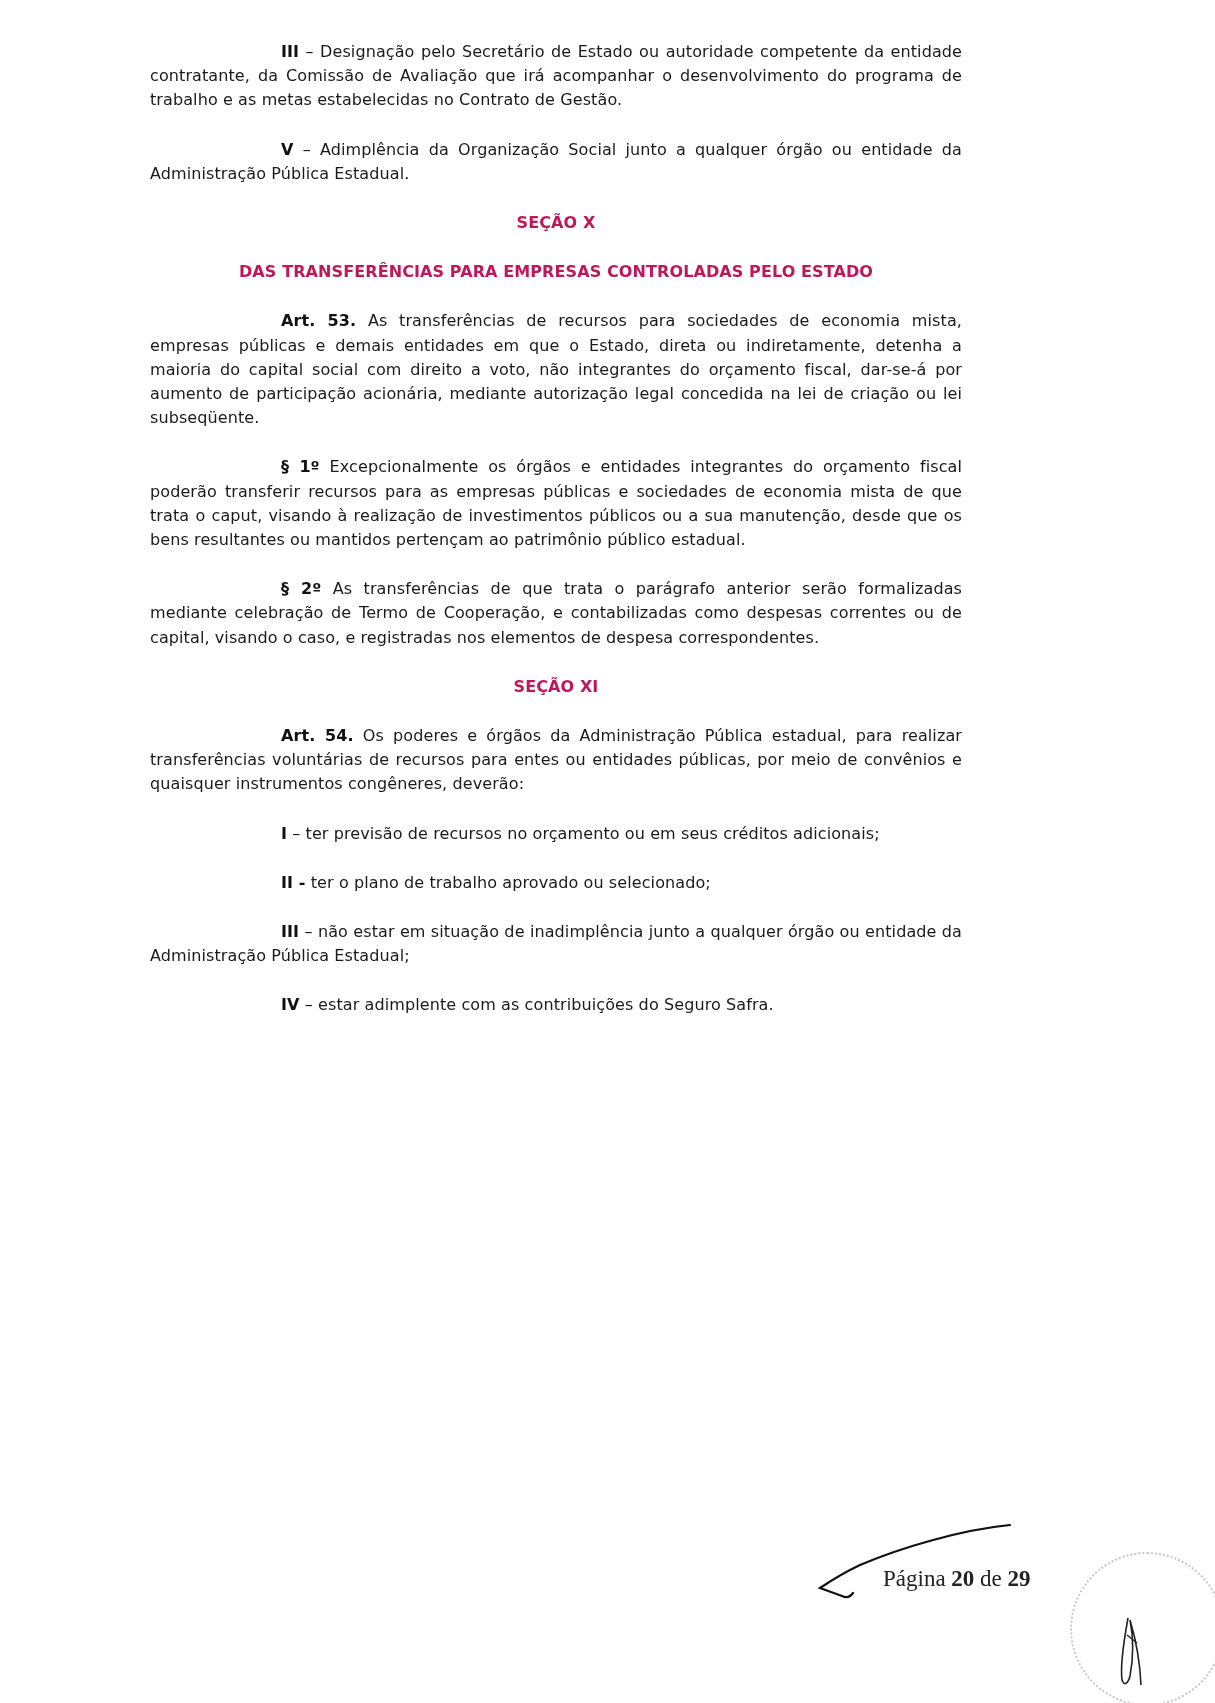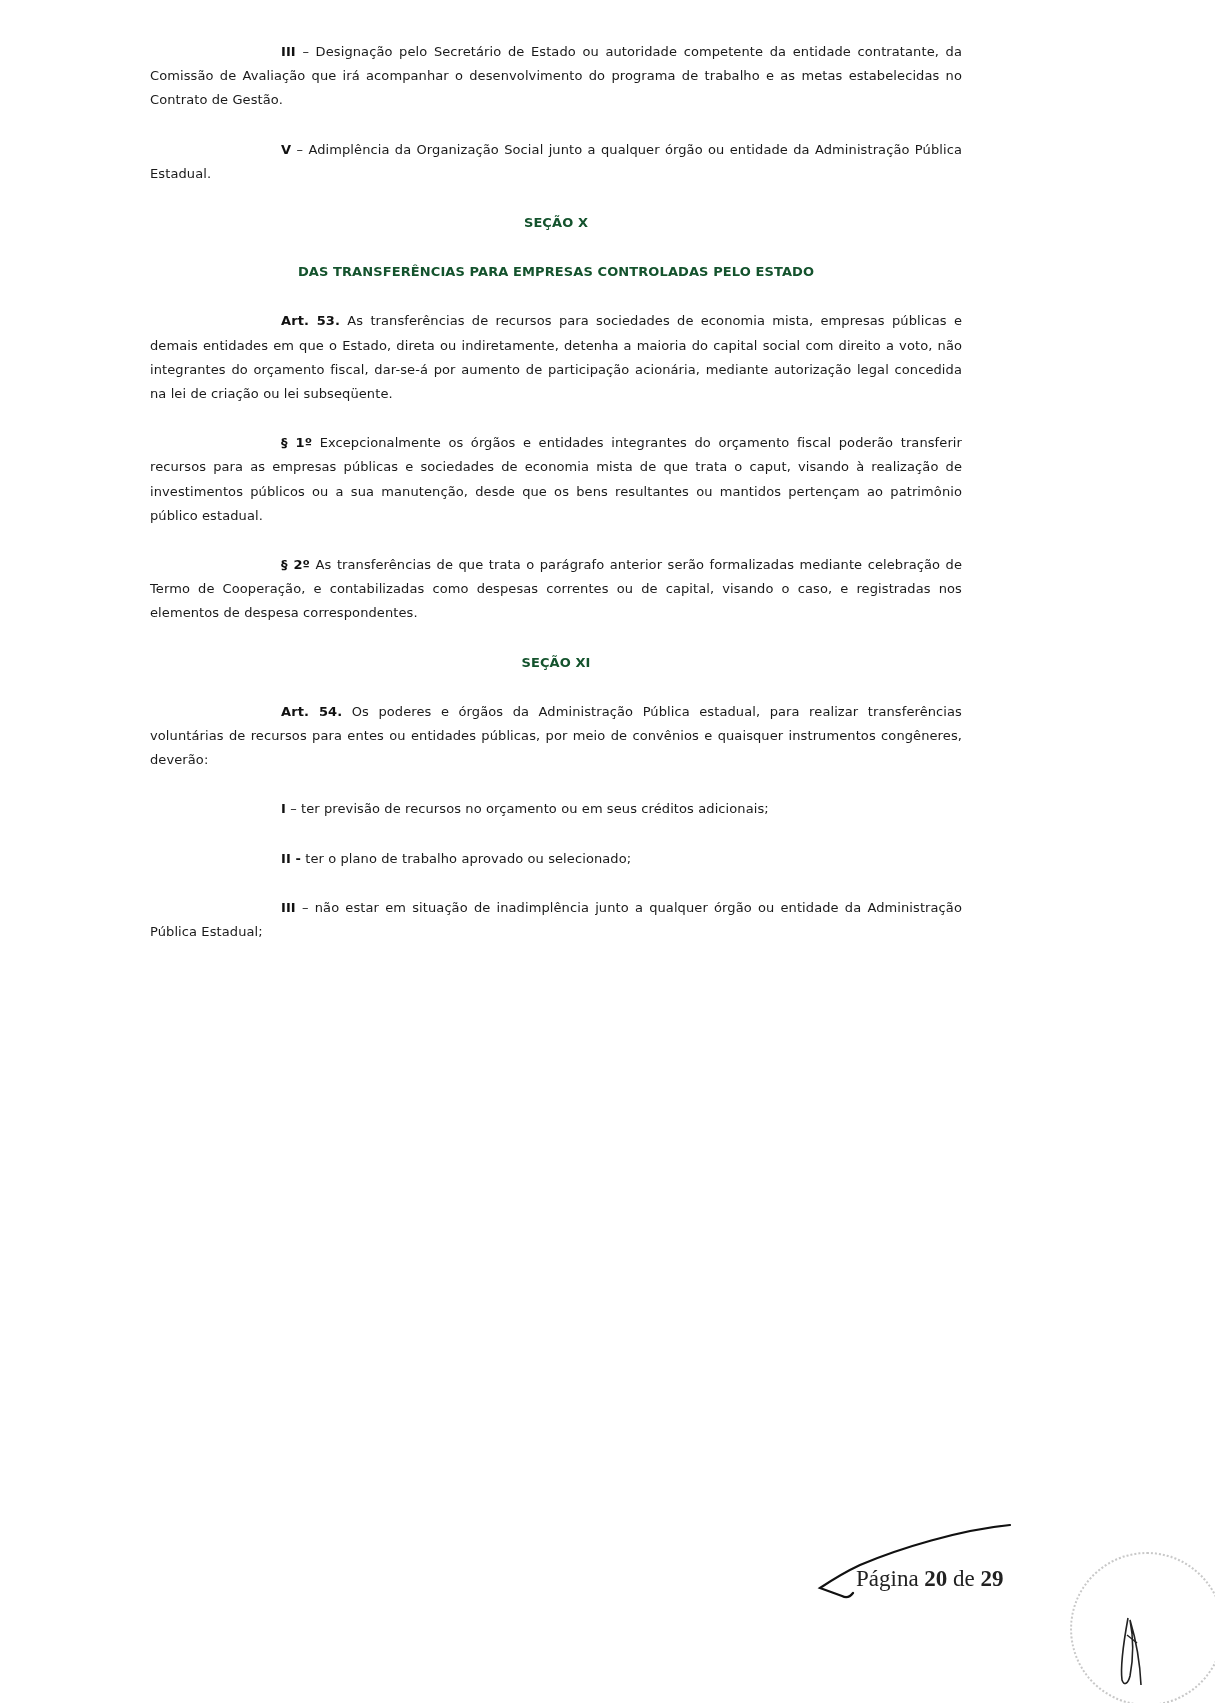--- a/index.html
+++ b/index.html
@@ -1,30 +1,30 @@
 <!DOCTYPE html>
 <html><head>
 <meta charset="utf-8">
 <style>
   html, body { margin: 0; padding: 0; background: #ffffff; }
   body { width: 1215px; height: 1703px; position: relative; overflow: hidden; }
   .page { position: absolute; left: 0; top: 0; width: 1215px; height: 1703px; background: #fff; }
   .content {
     position: absolute; left: 150px; top: 40px; width: 812px;
     font-family: "DejaVu Sans", sans-serif;
-    font-size: 13px; line-height: 24.2px; color: #1a1a1a;
+    font-size: 16px; line-height: 24.2px; color: #1a1a1a;
     letter-spacing: 0.1px;
   }
   .para { text-align: justify; text-indent: 131px; margin: 0 0 25px 0; }
   .para b { font-weight: bold; color: #111; }
-  .heading { text-align: center; font-weight: bold; margin: 0; color: #14532d; }
+  .heading { text-align: center; font-weight: bold; margin: 0; color: #be185d; }
   .sec-title { margin-top: 13px; margin-bottom: 25px; }
   .sec-sub { margin-bottom: 25px; }
   .footer {
-    position: absolute; left: 856px; top: 1566px;
+    position: absolute; left: 883px; top: 1566px;
     font-family: "Liberation Serif", serif; font-size: 23px; color: #222;
   }
   .footer b { font-weight: bold; }
   .stamp {
     position: absolute; left: 1070px; top: 1552px; width: 150px; height: 150px;
     border: 2px dotted #c8c8c8; border-radius: 50%;
   }
   .sig { position: absolute; left: 0; top: 0; width: 1215px; height: 1703px; pointer-events: none; }
 </style>
 </head>
@@ -42,20 +42,21 @@
     <p class="para"><b>§ 1º</b><span> Excepcionalmente os órgãos e entidades integrantes do orçamento fiscal poderão transferir recursos para as empresas públicas e sociedades de economia mista de que trata o caput, visando à realização de investimentos públicos ou a sua manutenção, desde que os bens resultantes ou mantidos pertençam ao patrimônio público estadual.</span></p>
     <p class="para"><b>§ 2º</b><span> As transferências de que trata o parágrafo anterior serão formalizadas mediante celebração de Termo de Cooperação, e contabilizadas como despesas correntes ou de capital, visando o caso, e registradas nos elementos de despesa correspondentes.</span></p>
 
     <p class="heading sec-title">SEÇÃO XI</p>
 
     <p class="para"><b>Art. 54.</b><span> Os poderes e órgãos da Administração Pública estadual, para realizar transferências voluntárias de recursos para entes ou entidades públicas, por meio de convênios e quaisquer instrumentos congêneres, deverão:</span></p>
     <p class="para"><b>I</b><span> – ter previsão de recursos no orçamento ou em seus créditos adicionais;</span></p>
 
     <p class="para"><b>II -</b><span> ter o plano de trabalho aprovado ou selecionado;</span></p>
     <p class="para"><b>III</b><span> – não estar em situação de inadimplência junto a qualquer órgão ou entidade da Administração Pública Estadual;</span></p>
+    <p class="para"><b>IV</b><span> – estar adimplente com as contribuições do Seguro Safra.</span></p>
   </div>
 
   <div class="footer">
     <span>Página </span><b>20</b><span> de </span><b>29</b>
   </div>
 
   <svg class="sig" viewBox="0 0 1215 1703" xmlns="http://www.w3.org/2000/svg">
     <path d="M1010 1525 C 960 1530, 900 1548, 860 1565 C 845 1572, 832 1580, 820 1588 L 842 1596 C 846 1598, 850 1597, 853 1593" fill="none" stroke="#111" stroke-width="2.2" stroke-linecap="round"></path>
     <path d="M1128 1618 C 1124 1640, 1120 1665, 1122 1680 C 1124 1686, 1128 1684, 1130 1676 C 1133 1660, 1134 1640, 1130 1620 C 1136 1640, 1140 1662, 1141 1685" fill="none" stroke="#222" stroke-width="1.6"></path>
     <path d="M1127 1635 L 1137 1643" fill="none" stroke="#222" stroke-width="1.4"></path>

